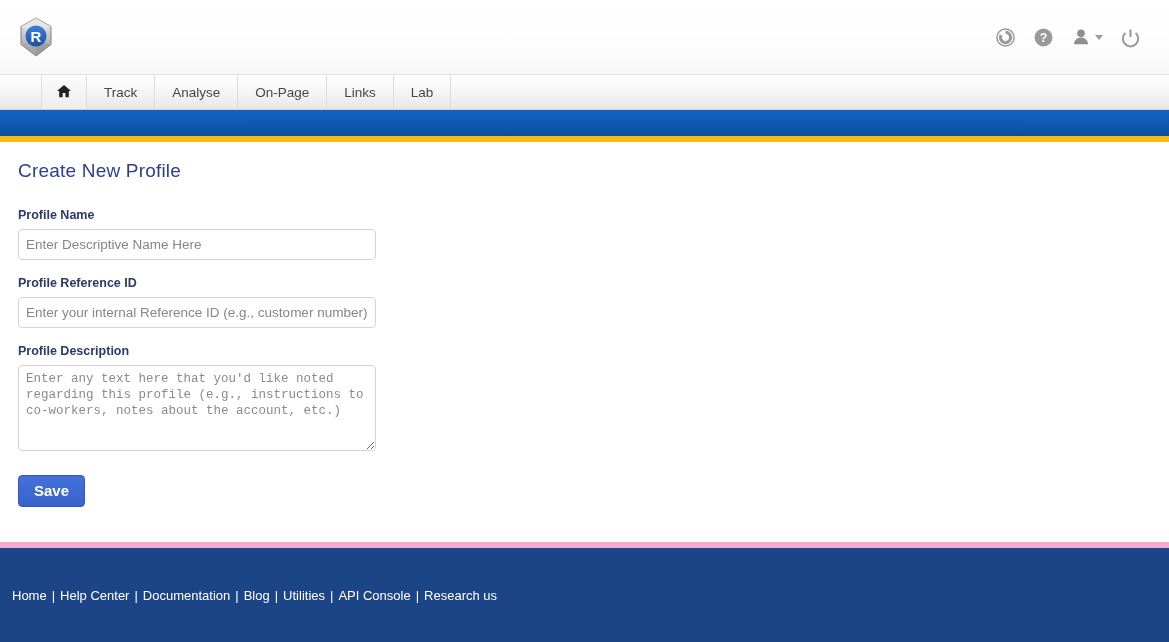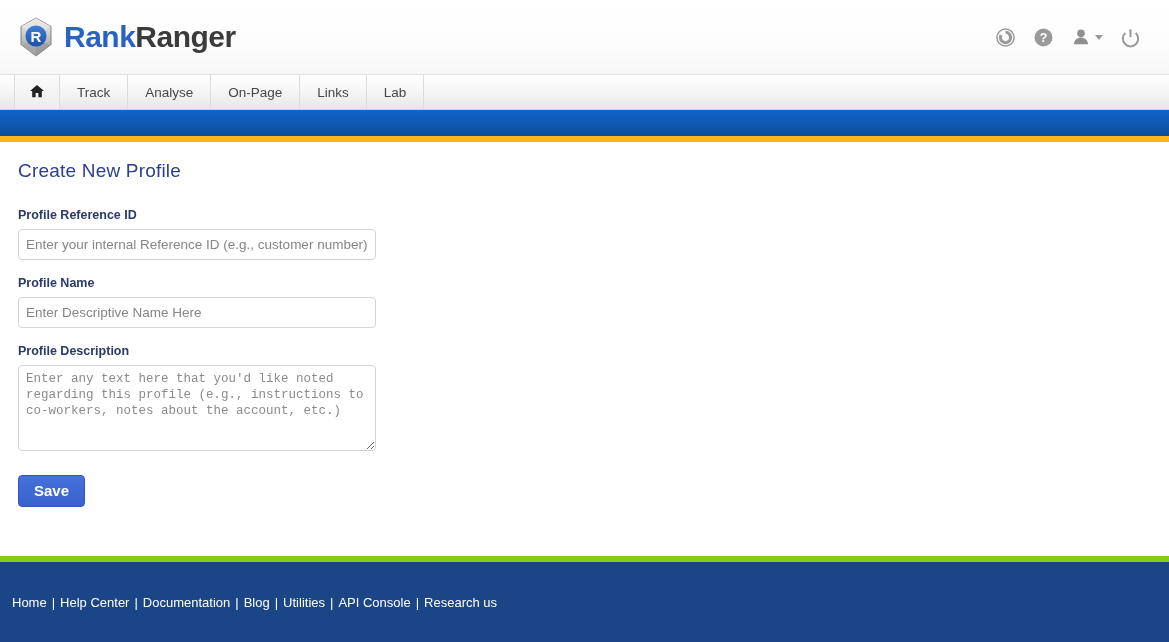--- a/index.html
+++ b/index.html
@@ -85,20 +85,21 @@
   }
 
   
   .navbar {
     height: 35px;
     background: linear-gradient(to bottom, #ffffff 0%, #f4f4f4 55%, #e6e6e6 100%);
     border-bottom: 1px solid #d2d2d2;
     display: flex;
     align-items: stretch;
     box-sizing: border-box;
+    padding-left: 27px;
   }
   .nav-item {
     display: flex;
     align-items: center;
     justify-content: center;
     padding: 0 17px;
     font-size: 13.5px;
     color: #474747;
     border-right: 1px solid #dcdcdc;
     box-sizing: border-box;
@@ -200,23 +201,23 @@
     font-family: "Liberation Sans", sans-serif;
     font-size: 15px;
     font-weight: bold;
     cursor: pointer;
     line-height: 1;
   }
 
   
   .footer {
     flex: 0 0 auto;
-    height: 86px;
+    height: 100px;
     background: #1b4586;
-    border-top: 6px solid #84cc16;
+    border-top: 6px solid #f9a8d4;
     box-sizing: border-box;
     display: flex;
     align-items: center;
     justify-content: space-between;
     padding: 0 26px 0 12px;
     color: #ffffff;
     font-size: 13px;
   }
   .footer-links {
     display: flex;
@@ -260,23 +261,20 @@
             </linearGradient>
           </defs>
           <polygon points="22,3 37,11.5 37,29.5 22,41 7,29.5 7,11.5" fill="url(#gemg)" stroke="#7e7e7e" stroke-width="1"></polygon>
           <polygon points="22,3 37,11.5 22,18 7,11.5" fill="#e6e6e6" opacity="0.75"></polygon>
           <polygon points="7,29.5 22,41 22,26" fill="#a6a6a6" opacity="0.7"></polygon>
           <polygon points="37,29.5 22,41 22,26" fill="#9a9a9a" opacity="0.7"></polygon>
           <circle cx="22" cy="21" r="10.5" fill="url(#gemcore)"></circle>
           <text x="22" y="26.5" text-anchor="middle" font-family="Liberation Sans, sans-serif" font-size="15" font-weight="bold" fill="#ffffff">R</text>
         </svg>
       </span>
-      <span class="brand-text">
-        <span class="brand-rank">Rank</span><span class="brand-ranger">Ranger</span>
-      </span>
     </div>
 
     <div class="header-icons">
 
       <span class="hicon">
         <svg viewBox="0 0 22 22" width="21" height="21" aria-hidden="true">
           <circle cx="11" cy="11" r="9" fill="none" stroke="#9a9a9a" stroke-width="1.6"></circle>
           <path d="M11 5.6 A5.4 5.4 0 1 1 6.3 8.4" fill="none" stroke="#9a9a9a" stroke-width="3.2"></path>
         </svg>
       </span>
@@ -325,27 +323,27 @@
   </div>
 
   <div class="blue-band"></div>
   <div class="gold-rule"></div>
 
   <div class="content">
 
     <h1 class="page-title">Create New Profile</h1>
 
     <div class="field">
+      <label class="field-label">Profile Name</label>
+      <input class="text-input" type="text" placeholder="Enter Descriptive Name Here" style="">
+    </div>
+
+    <div class="field">
       <label class="field-label">Profile Reference ID</label>
       <input class="text-input" type="text" placeholder="Enter your internal Reference ID (e.g., customer number)" style="">
-    </div>
-
-    <div class="field">
-      <label class="field-label">Profile Name</label>
-      <input class="text-input" type="text" placeholder="Enter Descriptive Name Here" style="">
     </div>
 
     <div class="field">
       <label class="field-label">Profile Description</label>
       <textarea class="textarea-input" placeholder="Enter any text here that you'd like noted regarding this profile (e.g., instructions to co-workers, notes about the account, etc.)" style=""></textarea>
     </div>
 
     <button class="save-button">Save</button>
 
   </div>

